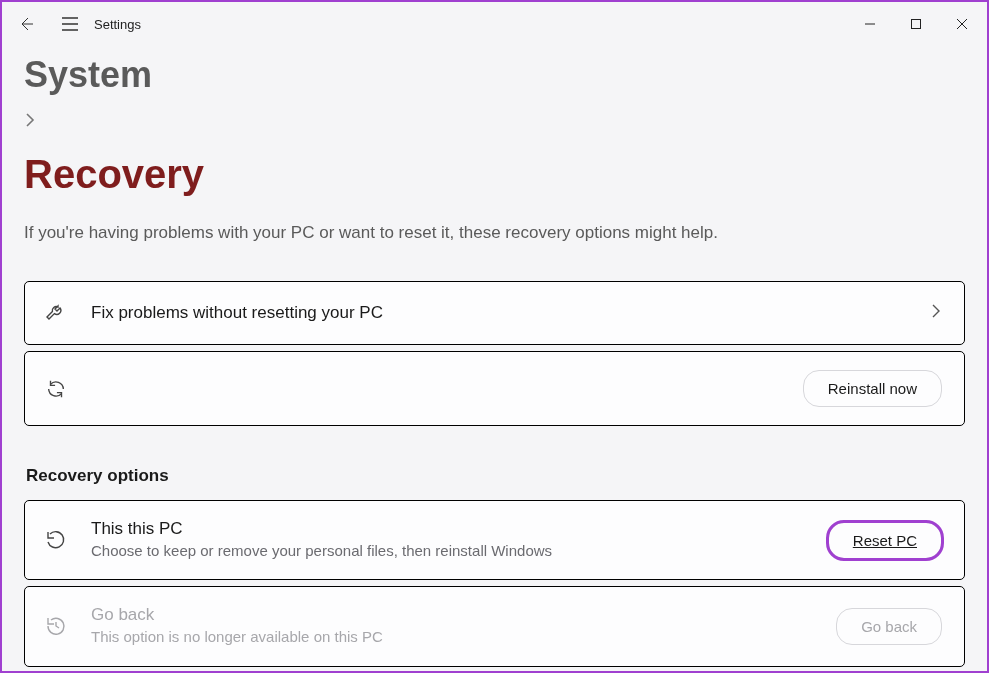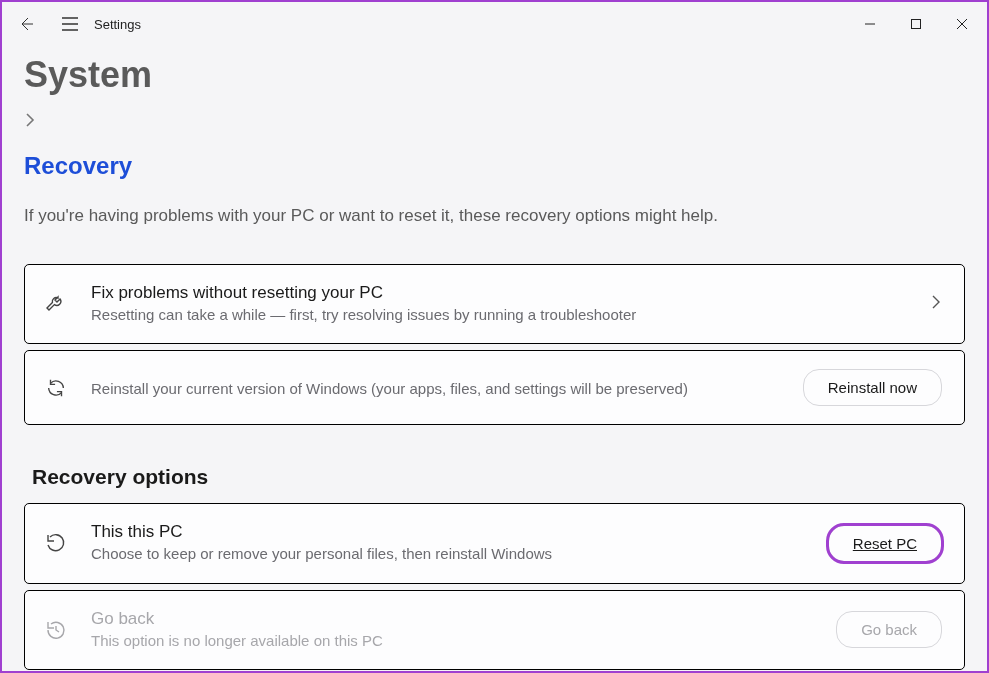--- a/index.html
+++ b/index.html
@@ -31,21 +31,21 @@
 
   .content { padding: 0 22px 10px 22px; }
 
   .breadcrumb {
     display: flex; align-items: baseline; gap: 18px;
     margin-top: 8px;
     flex-direction: column;
   }
   .breadcrumb .bc-sys { font-size: 36px; font-weight: 600; color: #5a5a5a; }
   .breadcrumb .bc-sep { color: #888; position: relative; top:-2px; }
-  .breadcrumb .bc-cur { font-size: 24px; font-weight: 600; color: #1d4ed8; }
+  .breadcrumb .bc-cur { font-size: 40px; font-weight: 600; color: #7f1d1d; }
 
   .subtext {
     margin-top: 26px;
     font-size: 17px;
     color: #5a5a5a;
   }
 
   .card {
     background: #fdfdfe;
     border: 1px solid #000000;
@@ -76,22 +76,22 @@
     padding: 9px 24px;
     font-size: 15px;
     font-family: inherit;
     color: #1a1a1a;
     flex-shrink: 0;
   }
   .action-btn.disabled { color: #a7a7ab; }
   .action-btn.highlight { outline: 3px solid #a040d0; outline-offset: -1px; text-decoration: underline; }
 
   .section-h {
-    font-size: 21px; font-weight: 600; color: #1a1a1a;
-    margin: 40px 0 14px 8px;
+    font-size: 17px; font-weight: 600; color: #1a1a1a;
+    margin: 40px 0 14px 2px;
   }
   .group1 { margin-top: 38px; }
 </style>
 </head>
 <body>
 
 <div class="titlebar">
   <div class="tb-left">
     <div class="tb-btn">
       <svg width="16" height="16" viewBox="0 0 16 16">
@@ -142,38 +142,36 @@
   <div class="group1">
 
     <div class="card">
       <div class="card-icon">
         <svg width="24" height="24" viewBox="0 0 24 24" fill="none" stroke="currentColor" stroke-width="1.4">
             <path d="M14 6a4 4 0 0 0-5.6 4.6L3 16l2 2 5.4-5.4A4 4 0 0 0 16 7l-3 3-2-2 3-3z"></path>
           </svg>
       </div>
       <div class="card-body">
         <div class="card-title">Fix problems without resetting your PC</div>
-        <div class="card-desc">Resetting can take a while — first, try resolving issues by running a troubleshooter</div>
       </div>
       <div class="card-chevron">
         <svg width="12" height="16" viewBox="0 0 12 16">
             <path d="M3 2 L9 8 L3 14" fill="none" stroke="currentColor" stroke-width="1.4"></path>
           </svg>
       </div>
     </div>
 
     <div class="card">
       <div class="card-icon">
         <svg width="22" height="22" viewBox="0 0 24 24" fill="none" stroke="currentColor" stroke-width="1.5">
             <path d="M20 12a8 8 0 0 0-14-5M4 12a8 8 0 0 0 14 5"></path>
             <path d="M6 3v5h5M18 21v-5h-5"></path>
           </svg>
       </div>
       <div class="card-body">
-        <div class="card-desc">Reinstall your current version of Windows (your apps, files, and settings will be preserved)</div>
       </div>
       <button class="action-btn">Reinstall now</button>
     </div>
   </div>
 
   <div class="section-h">Recovery options</div>
 
   <div class="card">
     <div class="card-icon">
       <svg width="24" height="24" viewBox="0 0 24 24" fill="none" stroke="currentColor" stroke-width="1.4">

